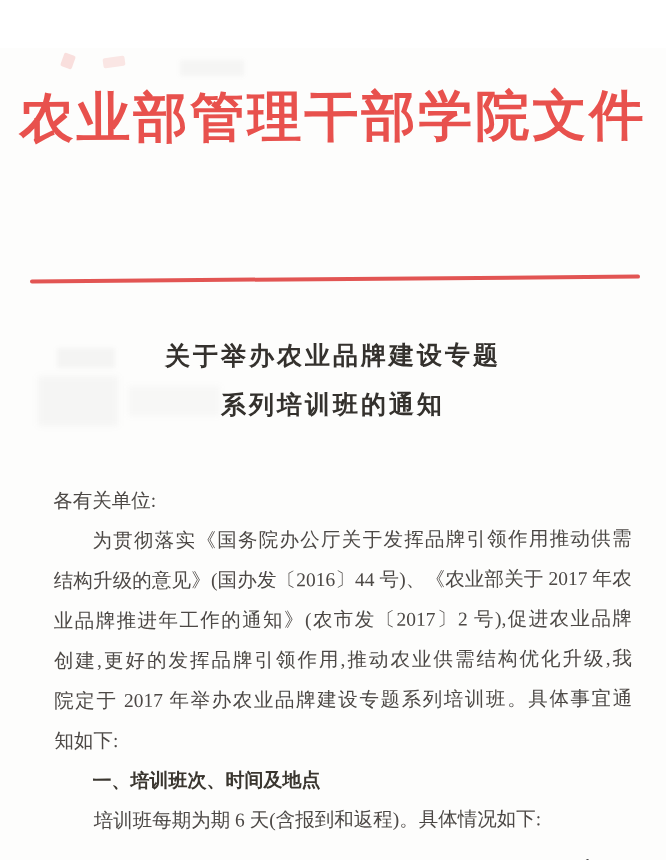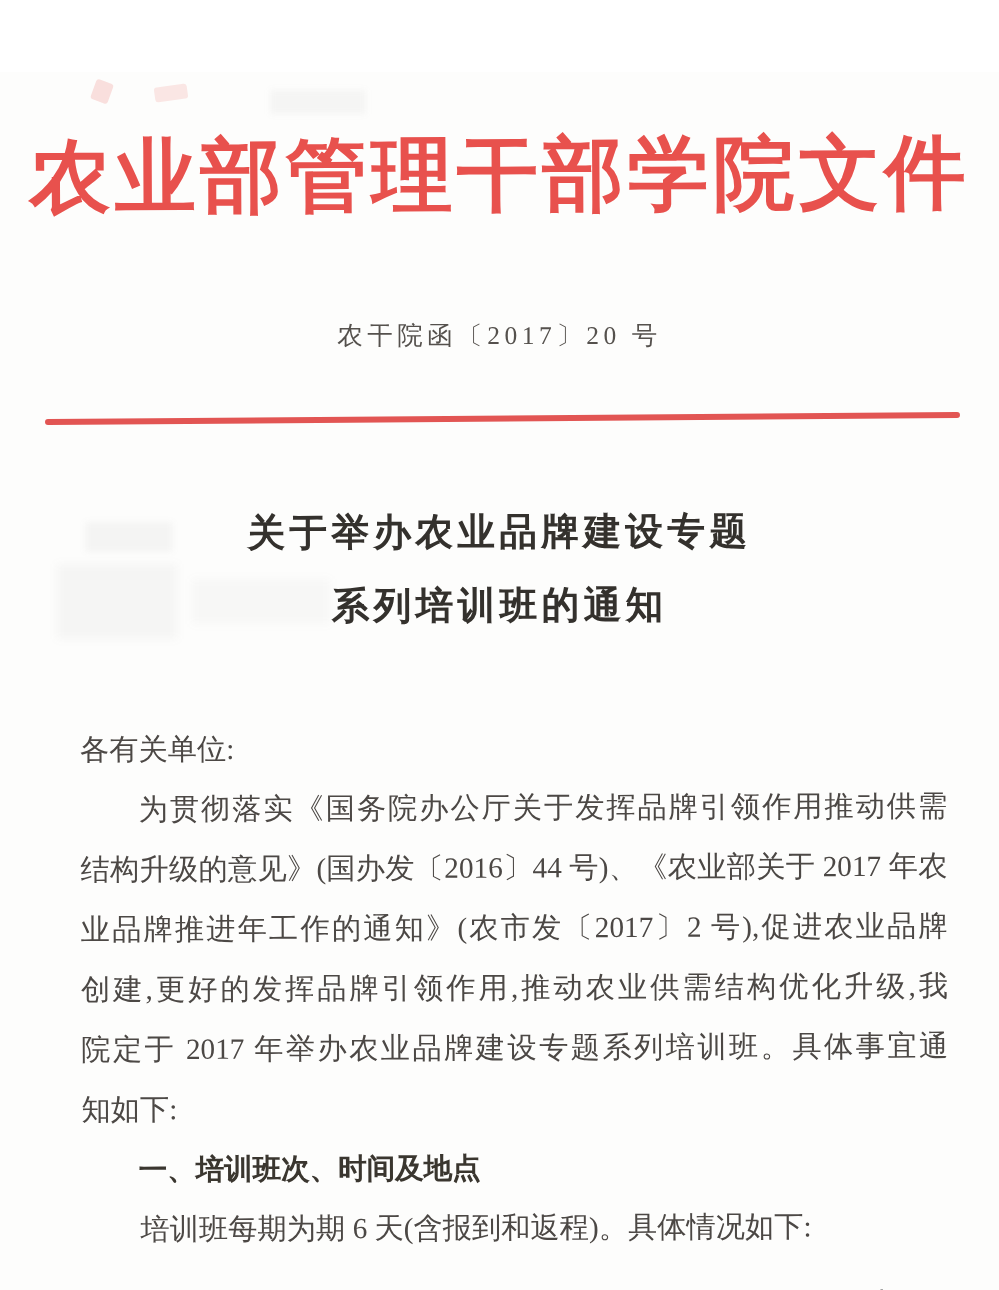--- a/index.html
+++ b/index.html
@@ -123,21 +123,20 @@
 <body>
 
 <div class="page">
 
   <div class="artifact art-red1"></div>
   <div class="artifact art-red2"></div>
   <div class="artifact art-gray"></div>
 
   <div class="red-head">农业部管理干部学院文件</div>
 
-  <div class="doc-num">农干院函〔2017〕20 号</div>
 
   <div class="red-line"></div>
 
   <div class="artifact bleed1"></div>
   <div class="artifact bleed2"></div>
   <div class="artifact bleed3"></div>
 
   <div class="doc-title">
     <div class="t-line">关于举办农业品牌建设专题</div>
     <div class="t-line">系列培训班的通知</div>

